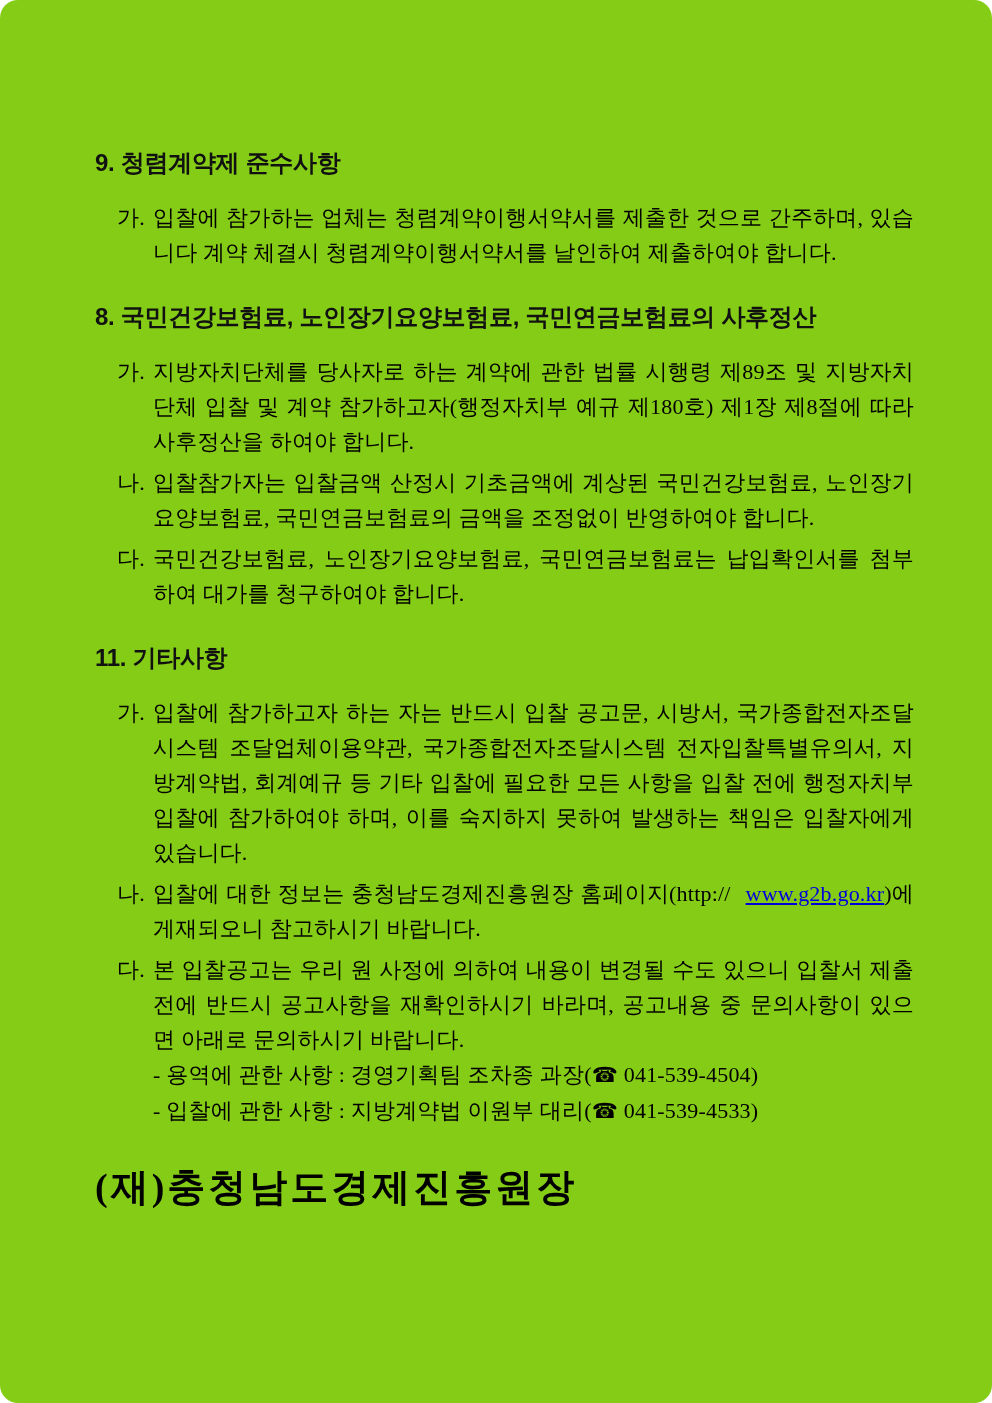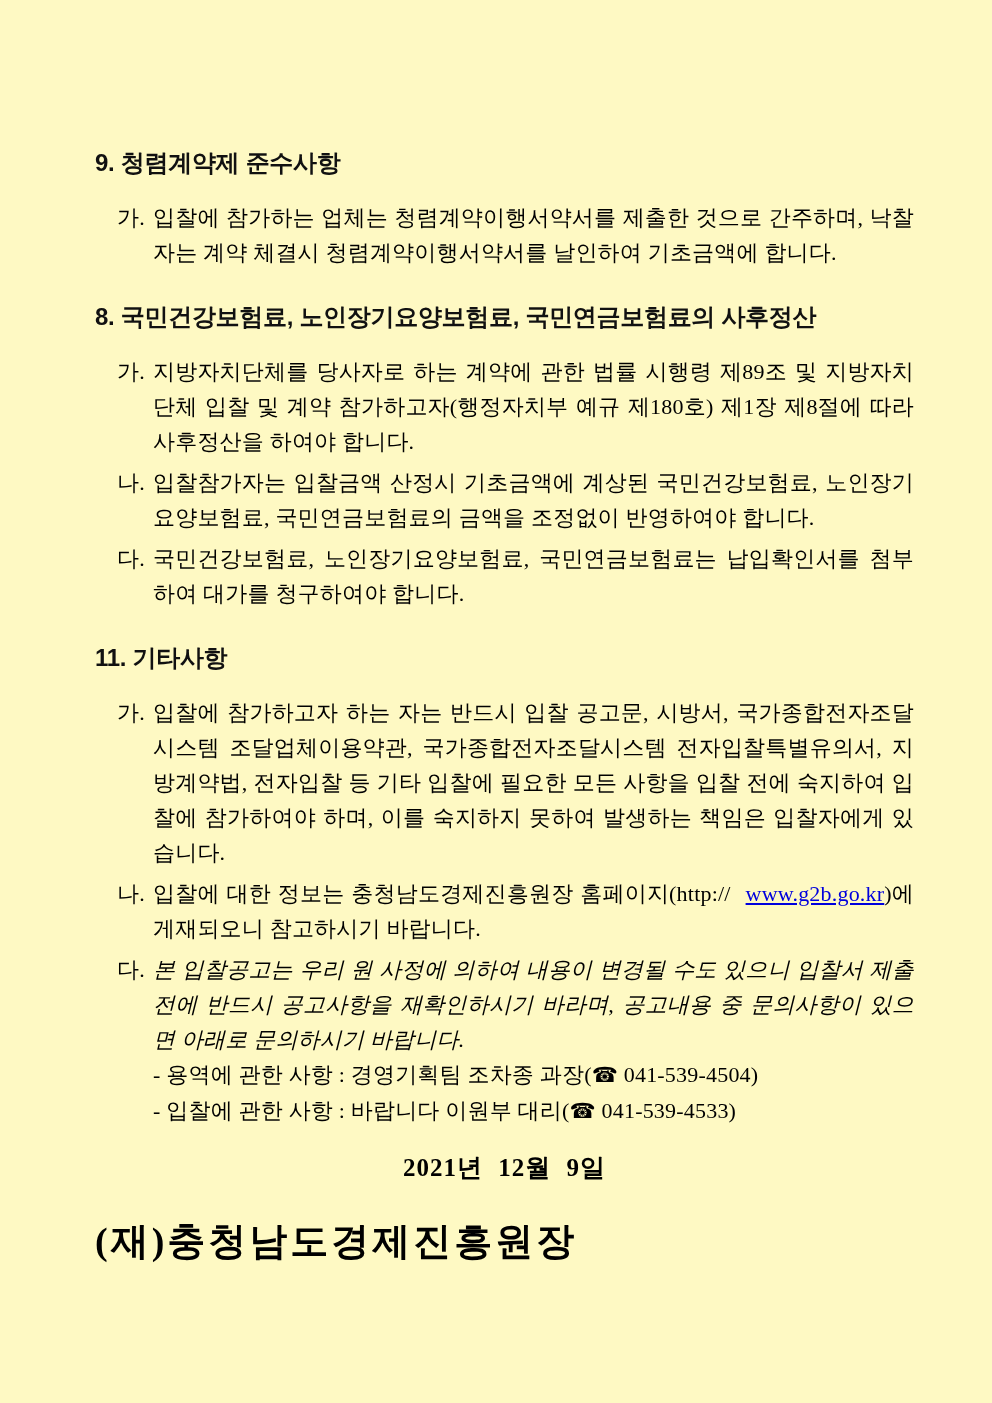--- a/index.html
+++ b/index.html
@@ -1,26 +1,27 @@
 <!DOCTYPE html>
 <html><head>
 <meta charset="utf-8">
 <style>
   html, body { margin: 0; padding: 0; background: #ffffff; }
   .page {
     position: relative;
     width: 992px;
     height: 1403px;
     margin: 0 auto;
-    background: #fef9c3;
+    background: #84cc16;
     box-sizing: border-box;
     padding: 146px 78px 0 95px;
     color: #000000;
     font-family: "Liberation Serif", "DejaVu Serif", serif;
     overflow: hidden;
+    border-radius: 18px;
   }
   .sec-heading {
     font-family: "Liberation Sans", "DejaVu Sans", sans-serif;
     font-size: 24px;
     font-weight: bold;
     line-height: 34px;
     letter-spacing: -0.3px;
     margin: 30px 0 20px 0;
     white-space: nowrap;
     color: #111111;
@@ -37,21 +38,21 @@
   .item-marker {
     flex: 0 0 36px;
     letter-spacing: 0.2px;
   }
   .item-text {
     flex: 1 1 auto;
     margin: 0;
     text-align: justify;
     letter-spacing: 0.2px;
   }
-  .para { margin: 0; text-align: justify; letter-spacing: 0.2px; font-style: italic; }
+  .para { margin: 0; text-align: justify; letter-spacing: 0.2px; }
   .contact-line { white-space: nowrap; letter-spacing: 0.2px; }
   .phone-icon { font-family: "DejaVu Sans", sans-serif; font-size: 21px; }
   .link {
     color: #0000dd;
     text-decoration: underline;
     cursor: pointer;
     margin-left: 15px;
   }
   .date-line {
     text-align: center;
@@ -73,21 +74,21 @@
 </style>
 </head>
 <body>
 
 <div class="page">
 
   <section>
     <h2 class="sec-heading first">9. 청렴계약제 준수사항</h2>
     <div class="item">
       <span class="item-marker">가.</span>
-      <p class="item-text">입찰에 참가하는 업체는 청렴계약이행서약서를 제출한 것으로 간주하며, 낙찰자는 계약 체결시 청렴계약이행서약서를 날인하여 기초금액에 합니다.</p>
+      <p class="item-text">입찰에 참가하는 업체는 청렴계약이행서약서를 제출한 것으로 간주하며, 있습니다 계약 체결시 청렴계약이행서약서를 날인하여 제출하여야 합니다.</p>
     </div>
   </section>
 
   <section>
     <h2 class="sec-heading">8. 국민건강보험료, 노인장기요양보험료, 국민연금보험료의 사후정산</h2>
     <div class="item">
       <span class="item-marker">가.</span>
       <p class="item-text">지방자치단체를 당사자로 하는 계약에 관한 법률 시행령 제89조 및 지방자치단체 입찰 및 계약 참가하고자(행정자치부 예규 제180호) 제1장 제8절에 따라 사후정산을 하여야 합니다.</p>
     </div>
     <div class="item">
@@ -98,35 +99,34 @@
       <span class="item-marker">다.</span>
       <p class="item-text">국민건강보험료, 노인장기요양보험료, 국민연금보험료는 납입확인서를 첨부하여 대가를 청구하여야 합니다.</p>
     </div>
   </section>
 
   <section>
     <h2 class="sec-heading">11. 기타사항</h2>
 
     <div class="item">
       <span class="item-marker">가.</span>
-      <p class="item-text">입찰에 참가하고자 하는 자는 반드시 입찰 공고문, 시방서, 국가종합전자조달시스템 조달업체이용약관, 국가종합전자조달시스템 전자입찰특별유의서, 지방계약법, 전자입찰 등 기타 입찰에 필요한 모든 사항을 입찰 전에 숙지하여 입찰에 참가하여야 하며, 이를 숙지하지 못하여 발생하는 책임은 입찰자에게 있습니다.</p>
+      <p class="item-text">입찰에 참가하고자 하는 자는 반드시 입찰 공고문, 시방서, 국가종합전자조달시스템 조달업체이용약관, 국가종합전자조달시스템 전자입찰특별유의서, 지방계약법, 회계예규 등 기타 입찰에 필요한 모든 사항을 입찰 전에 행정자치부 입찰에 참가하여야 하며, 이를 숙지하지 못하여 발생하는 책임은 입찰자에게 있습니다.</p>
     </div>
 
     <div class="item">
       <span class="item-marker">나.</span>
       <p class="item-text"><span>입찰에 대한 정보는 충청남도경제진흥원장 홈페이지(http://</span><a class="link">www.g2b.go.kr</a><span>)에 게재되오니 참고하시기 바랍니다.</span></p>
     </div>
 
     <div class="item">
       <span class="item-marker">다.</span>
       <div class="item-text">
         <p class="para">본 입찰공고는 우리 원 사정에 의하여 내용이 변경될 수도 있으니 입찰서 제출 전에 반드시 공고사항을 재확인하시기 바라며, 공고내용 중 문의사항이 있으면 아래로 문의하시기 바랍니다.</p>
         <div class="contact-line"><span>- 용역에 관한 사항 : 경영기획팀 조차종 과장(</span><span class="phone-icon">☎</span><span> 041-539-4504)</span></div>
-        <div class="contact-line"><span>- 입찰에 관한 사항 : 바랍니다 이원부 대리(</span><span class="phone-icon">☎</span><span> 041-539-4533)</span></div>
+        <div class="contact-line"><span>- 입찰에 관한 사항 : 지방계약법 이원부 대리(</span><span class="phone-icon">☎</span><span> 041-539-4533)</span></div>
       </div>
     </div>
   </section>
 
-  <div class="date-line">2021년 12월 9일</div>
 
   <div class="signature-line">(재)충청남도경제진흥원장</div>
 
 </div>
 
 </body></html>

